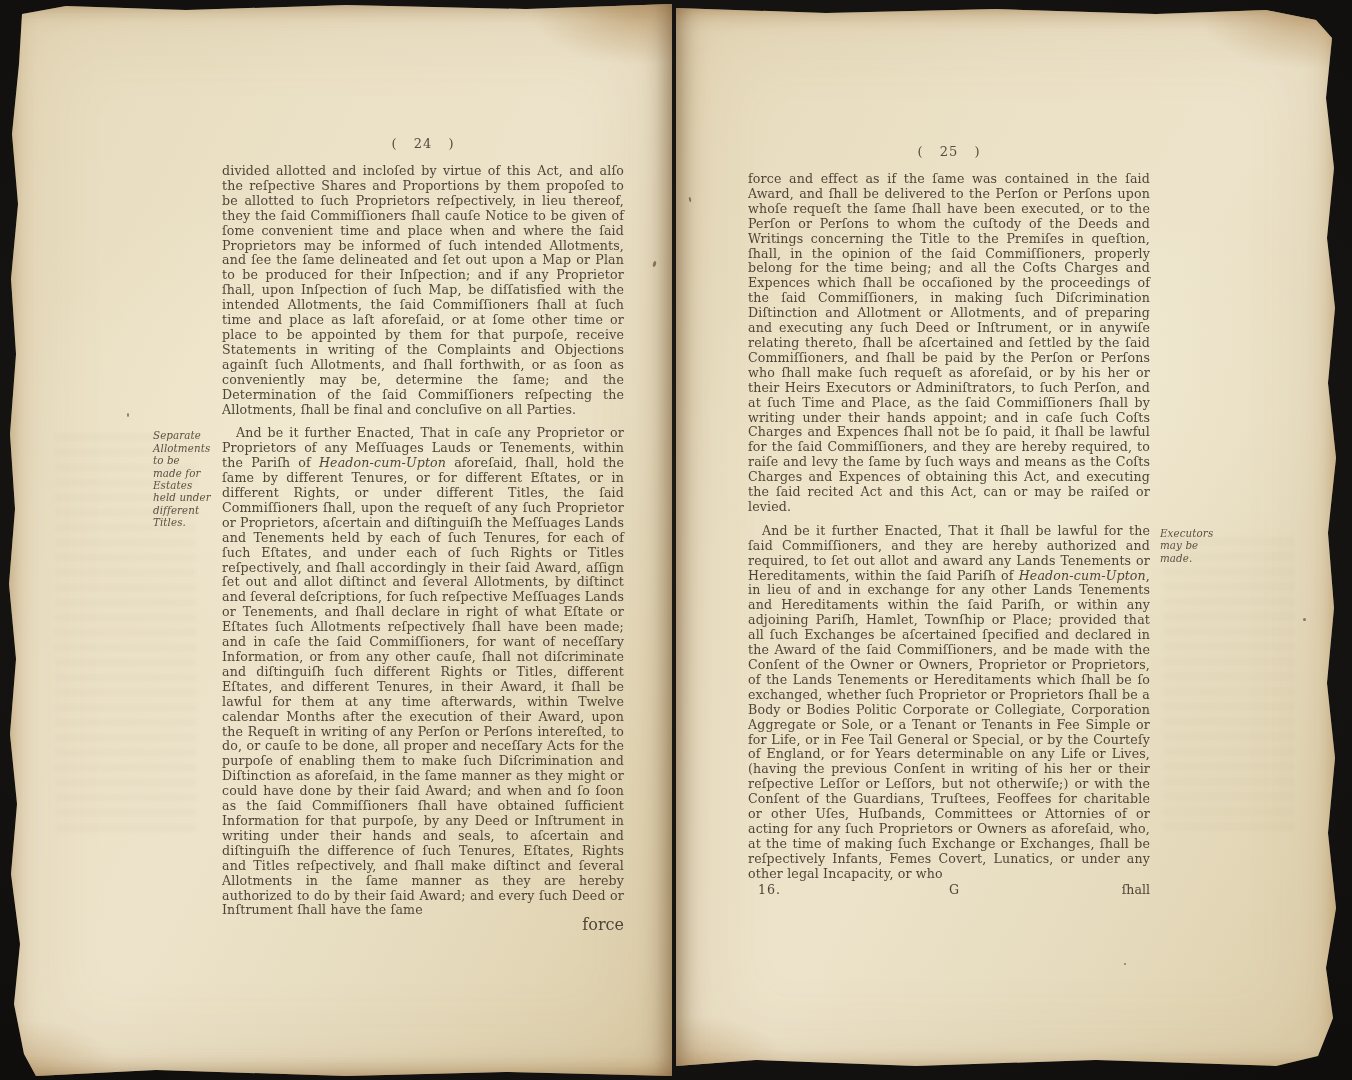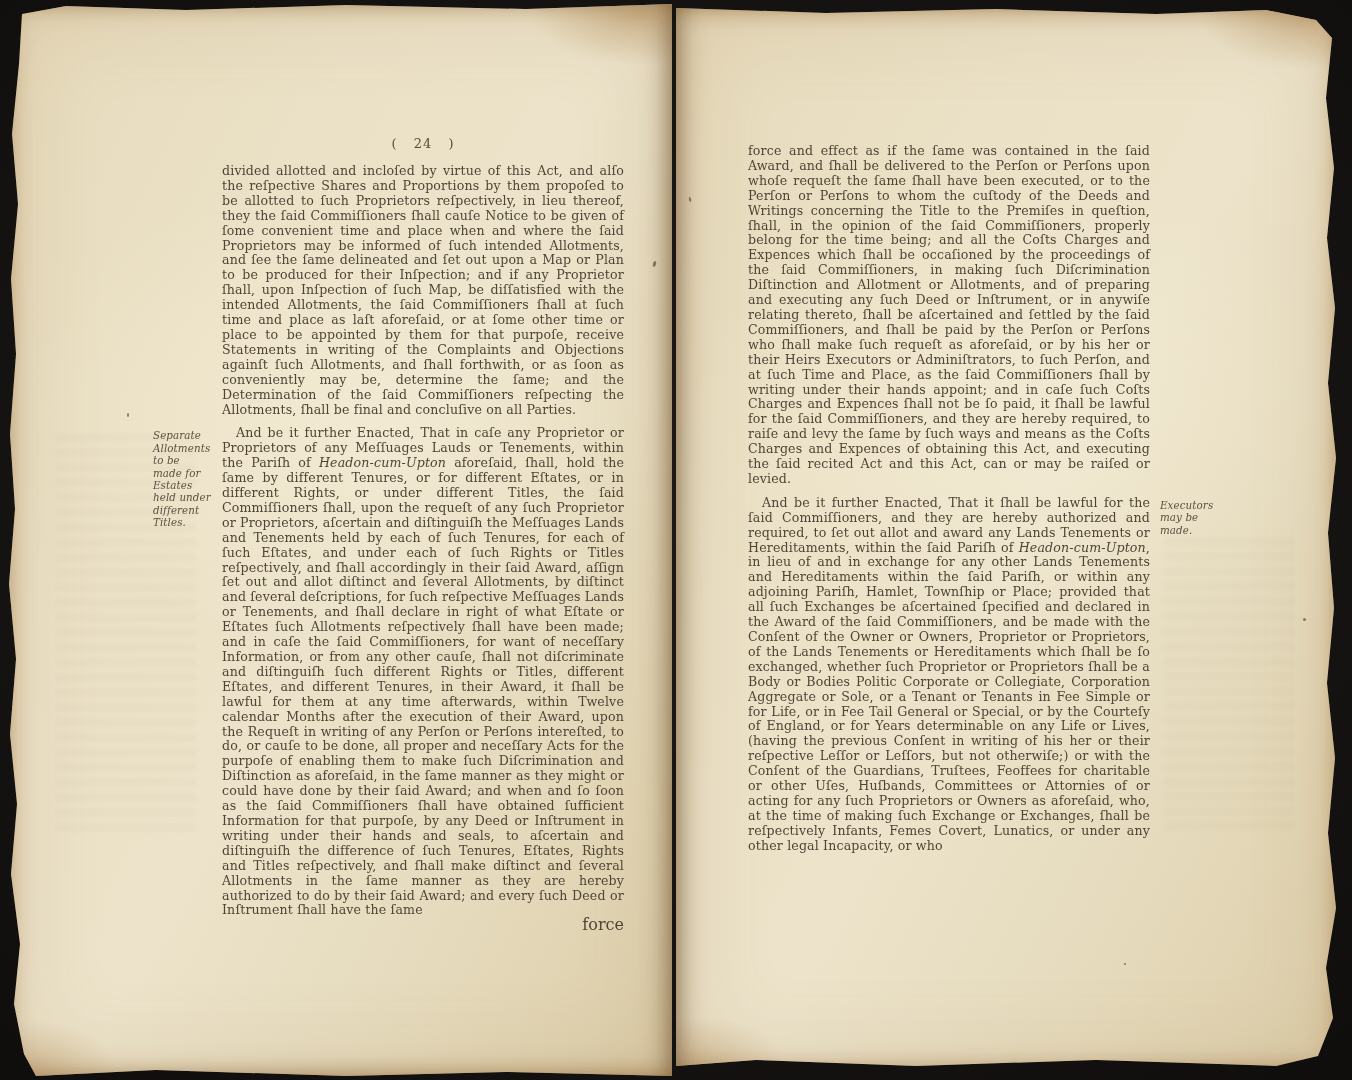--- a/index.html
+++ b/index.html
@@ -104,24 +104,30 @@
         <div class="margin-note note-left" data-name="margin-note">Separate Allotments to be made for Estates held under different Titles.</div>
         <p class="para indent" data-name="paragraph"><span>And be it further Enacted, That in caſe any Proprietor or Proprietors of any Meſſuages Lauds or Tenements, within the Pariſh of </span><em>Headon-cum-Upton</em><span> aforeſaid, ſhall, hold the ſame by different Tenures, or for different Eſtates, or in different Rights, or under different Titles, the ſaid Commiſſioners ſhall, upon the requeſt of any ſuch Proprietor or Proprietors, aſcertain and diſtinguiſh the Meſſuages Lands and Tenements held by each of ſuch Tenures, for each of ſuch Eſtates, and under each of ſuch Rights or Titles reſpectively, and ſhall accordingly in their ſaid Award, aſſign ſet out and allot diſtinct and ſeveral Allotments, by diſtinct and ſeveral deſcriptions, for ſuch reſpective Meſſuages Lands or Tenements, and ſhall declare in right of what Eſtate or Eſtates ſuch Allotments reſpectively ſhall have been made; and in caſe the ſaid Commiſſioners, for want of neceſſary Information, or from any other cauſe, ſhall not diſcriminate and diſtinguiſh ſuch different Rights or Titles, different Eſtates, and different Tenures, in their Award, it ſhall be lawful for them at any time afterwards, within Twelve calendar Months after the execution of their Award, upon the Requeſt in writing of any Perſon or Perſons intereſted, to do, or cauſe to be done, all proper and neceſſary Acts for the purpoſe of enabling them to make ſuch Diſcrimination and Diſtinction as aforeſaid, in the ſame manner as they might or could have done by their ſaid Award; and when and ſo ſoon as the ſaid Commiſſioners ſhall have obtained ſufficient Information for that purpoſe, by any Deed or Inſtrument in writing under their hands and seals, to aſcertain and diſtinguiſh the difference of ſuch Tenures, Eſtates, Rights and Titles reſpectively, and ſhall make diſtinct and ſeveral Allotments in the ſame manner as they are hereby authorized to do by their ſaid Award; and every ſuch Deed or Inſtrument ſhall have the ſame</span></p>
       </div>
       <div class="catchword" data-name="catchword">force</div>
     </div>
   </div>
 
   <div class="page page-right" data-name="right-page">
     <div class="show-through st-right" data-name="reverse-side-show-through"></div>
     <div class="textblock textblock-right" data-name="right-text-block">
+      <div class="page-header" data-name="page-number-header">( 25 )</div>
       <p class="para" data-name="paragraph"><span>force and effect as if the ſame was contained in the ſaid Award, and ſhall be delivered to the Perſon or Perſons upon whoſe requeſt the ſame ſhall have been executed, or to the Perſon or Perſons to whom the cuſtody of the Deeds and Writings concerning the Title to the Premiſes in queſtion, ſhall, in the opinion of the ſaid Commiſſioners, properly belong for the time being; and all the Coſts Charges and Expences which ſhall be occaſioned by the proceedings of the ſaid Commiſſioners, in making ſuch Diſcrimination Diſtinction and Allotment or Allotments, and of preparing and executing any ſuch Deed or Inſtrument, or in anywiſe relating thereto, ſhall be aſcertained and ſettled by the ſaid Commiſſioners, and ſhall be paid by the Perſon or Perſons who ſhall make ſuch requeſt as aforeſaid, or by his her or their Heirs Executors or Adminiſtrators, to ſuch Perſon, and at ſuch Time and Place, as the ſaid Commiſſioners ſhall by writing under their hands appoint; and in caſe ſuch Coſts Charges and Expences ſhall not be ſo paid, it ſhall be lawful for the ſaid Commiſſioners, and they are hereby required, to raiſe and levy the ſame by ſuch ways and means as the Coſts Charges and Expences of obtaining this Act, and executing the ſaid recited Act and this Act, can or may be raiſed or levied.</span></p>
       <div class="para-wrap" data-name="paragraph-with-note">
         <div class="margin-note note-right" data-name="margin-note">Executors may be made.</div>
         <p class="para indent" data-name="paragraph"><span>And be it further Enacted, That it ſhall be lawful for the ſaid Commiſſioners, and they are hereby authorized and required, to ſet out allot and award any Lands Tenements or Hereditaments, within the ſaid Pariſh of </span><em>Headon-cum-Upton</em><span>, in lieu of and in exchange for any other Lands Tenements and Hereditaments within the ſaid Pariſh, or within any adjoining Pariſh, Hamlet, Townſhip or Place; provided that all ſuch Exchanges be aſcertained ſpecified and declared in the Award of the ſaid Commiſſioners, and be made with the Conſent of the Owner or Owners, Proprietor or Proprietors, of the Lands Tenements or Hereditaments which ſhall be ſo exchanged, whether ſuch Proprietor or Proprietors ſhall be a Body or Bodies Politic Corporate or Collegiate, Corporation Aggregate or Sole, or a Tenant or Tenants in Fee Simple or for Life, or in Fee Tail General or Special, or by the Courteſy of England, or for Years determinable on any Life or Lives, (having the previous Conſent in writing of his her or their reſpective Leſſor or Leſſors, but not otherwiſe;) or with the Conſent of the Guardians, Truſtees, Feoffees for charitable or other Uſes, Huſbands, Committees or Attornies of or acting for any ſuch Proprietors or Owners as aforeſaid, who, at the time of making ſuch Exchange or Exchanges, ſhall be reſpectively Infants, Femes Covert, Lunatics, or under any other legal Incapacity, or who</span></p>
+      </div>
+      <div class="page-footer" data-name="page-footer">
+        <span class="sig-num" data-name="signature-number">16.</span>
+        <span class="sig-mark" data-name="signature-mark">G</span>
+        <span class="catchword-inline" data-name="catchword">ſhall</span>
       </div>
     </div>
   </div>
 
   <div class="speck" style="left:653px;top:261px;width:3px;height:6px;transform:rotate(18deg);" data-name="paper-speck"></div>
   <div class="speck" style="left:689px;top:197px;width:2px;height:5px;transform:rotate(-12deg);" data-name="paper-speck"></div>
   <div class="speck" style="left:1303px;top:618px;width:3px;height:3px;" data-name="paper-speck"></div>
   <div class="speck" style="left:127px;top:413px;width:2px;height:4px;" data-name="paper-speck"></div>
   <div class="speck" style="left:1124px;top:963px;width:2px;height:2px;" data-name="paper-speck"></div>
 

